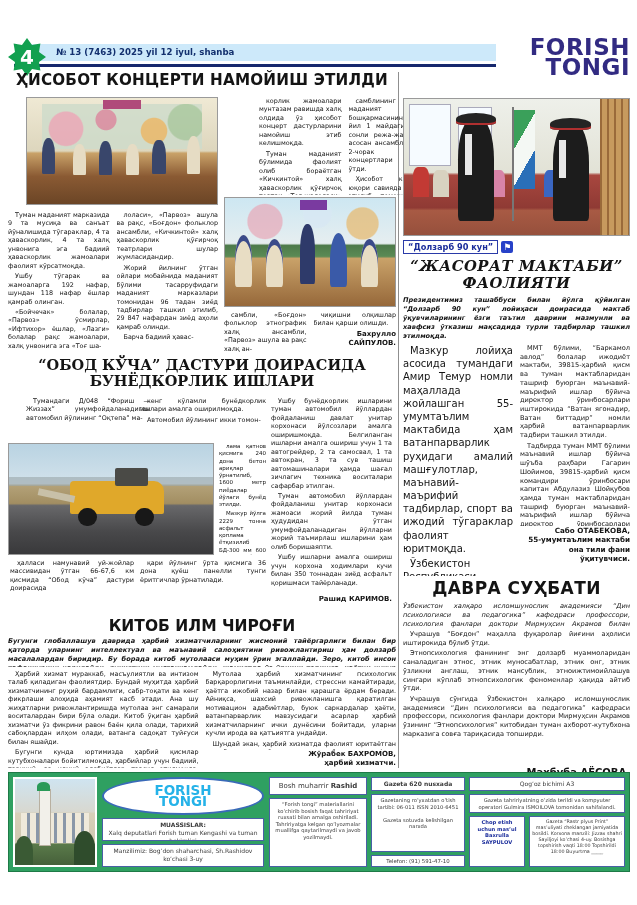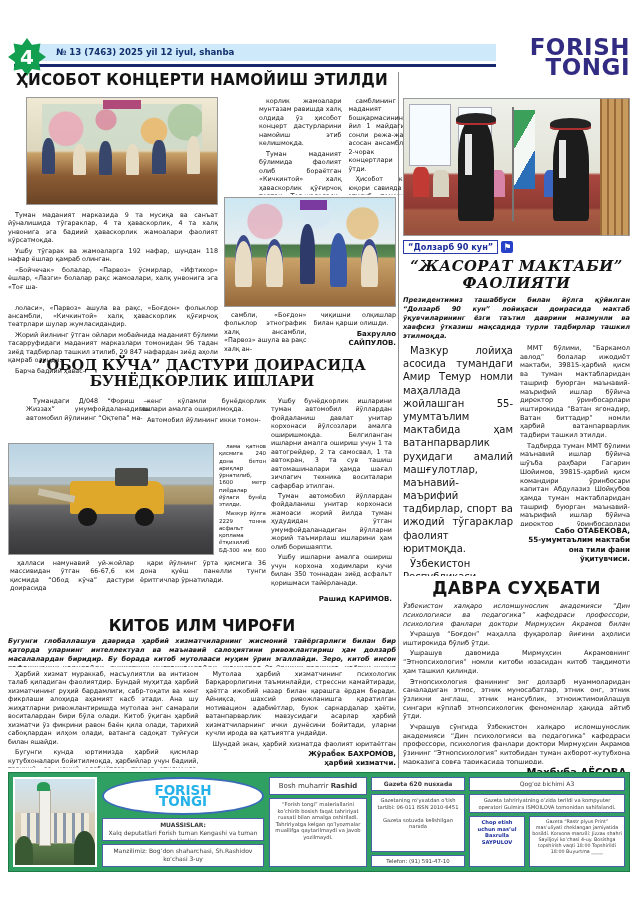--- a/index.html
+++ b/index.html
@@ -82,21 +82,21 @@
     <span style="left:40%;top:2%;width:20%;height:8%;background:#b04a7a;"></span>
     <span style="left:8%;bottom:28%;width:7%;height:34%;background:#39466b;border-radius:45% 45% 6% 6%;"></span>
     <span style="left:24%;bottom:27%;width:7%;height:30%;background:#e6dcc4;border-radius:45% 45% 6% 6%;"></span>
     <span style="left:38%;bottom:27%;width:7%;height:32%;background:#39466b;border-radius:45% 45% 6% 6%;"></span>
     <span style="left:52%;bottom:27%;width:7%;height:30%;background:#e6dcc4;border-radius:45% 45% 6% 6%;"></span>
     <span style="left:66%;bottom:28%;width:7%;height:32%;background:#39466b;border-radius:45% 45% 6% 6%;"></span>
     <span style="left:84%;bottom:28%;width:7%;height:36%;background:#e6dcc4;border-radius:45% 45% 6% 6%;"></span>
   </div>
 
   <div class="abs" style="left:0;top:140px;width:210px;height:178px;">
-    <div class="cols" style="height:100%;flex-direction:column;">
+    <div class="cols" style="height:100%;">
       <div class="txt">
           <p>Туман маданият марказида 9 та мусиқа ва санъат йўналишида тўгараклар, 4 та ҳаваскорлик, 4 та халқ унвонига эга бадиий ҳаваскорлик жамоалари фаолият кўрсатмоқда.</p>
           <p>Ушбу тўгарак ва жамоаларга 192 нафар, шундан 118 нафар ёшлар қамраб олинган.</p>
           <p>«Бойчечак» болалар, «Парвоз» ўсмирлар, «Ифтихор» ёшлар, «Лазги» болалар рақс жамоалари, халқ унвонига эга «Тоғ ша-</p>
         </div>
       <div class="txt">
           <p>лоласи», «Парвоз» ашула ва рақс, «Боғдон» фольклор ансамбли, «Кичкинтой» халқ ҳаваскорлик қўғирчоқ театрлари шулар жумласидандир.</p>
           <p>Жорий йилнинг ўтган ойлари мобайнида маданият бўлими тасарруфидаги маданият марказлари томонидан 96 тадан зиёд тадбирлар ташкил этилиб, 29 847 нафардан зиёд аҳоли қамраб олинди.</p>
           <p>Барча бадиий ҳавас-</p>
         </div>
@@ -260,21 +260,20 @@
       </div>
     </div>
   </div>
 
   <div class="abs" style="left:0;top:480px;width:100%;text-align:center;font-weight:900;font-size:17px;letter-spacing:.4px;">ДАВРА СУҲБАТИ</div>
 
   <div class="lead abs" style="left:0;top:504px;width:227px;height:26px;font-weight:500;">Ўзбекистон халқаро исломшунослик академияси “Дин психологияси ва педагогика” кафедраси профессори, психология фанлари доктори Мирмуҳсин Акрамов билан учрашув ташкил қилинди.</div>
 
   <div class="txt abs" style="left:0;top:532px;width:227px;height:134px;font-size:6.6px;">
       <p>Учрашув “Боғдон” маҳалла фуқаролар йиғини аҳолиси иштирокида бўлиб ўтди.</p>
-      <p>Ушрашув давомида Мирмуҳсин Акрамовнинг “Этнопсихология” номли китоби юзасидан китоб тақдимоти ҳам ташкил қилинди.</p>
       <p>Этнопсихология фанининг энг долзарб муаммоларидан саналадиган этнос, этник муносабатлар, этник онг, этник ўзликни англаш, этник мансублик, этноижтимоийлашув сингари кўплаб этнопсихологик феноменлар ҳақида айтиб ўтди.</p>
       <p>Учрашув сўнгида Ўзбекистон халқаро исломшунослик академияси “Дин психологияси ва педагогика” кафедраси профессори, психология фанлари доктори Мирмуҳсин Акрамов ўзининг “Этнопсихология” китобидан туман ахборот-кутубхона марказига совға тариқасида топширди.</p>
     </div>
 
   <div class="author-right abs" style="left:0;top:668px;width:227px;font-size:10px;">
     <span>Маҳбуба АЁСОВА,</span><br>
     <span>туман ахборот кутубхона маркази ходими.</span>
   </div>
 </div>
 

